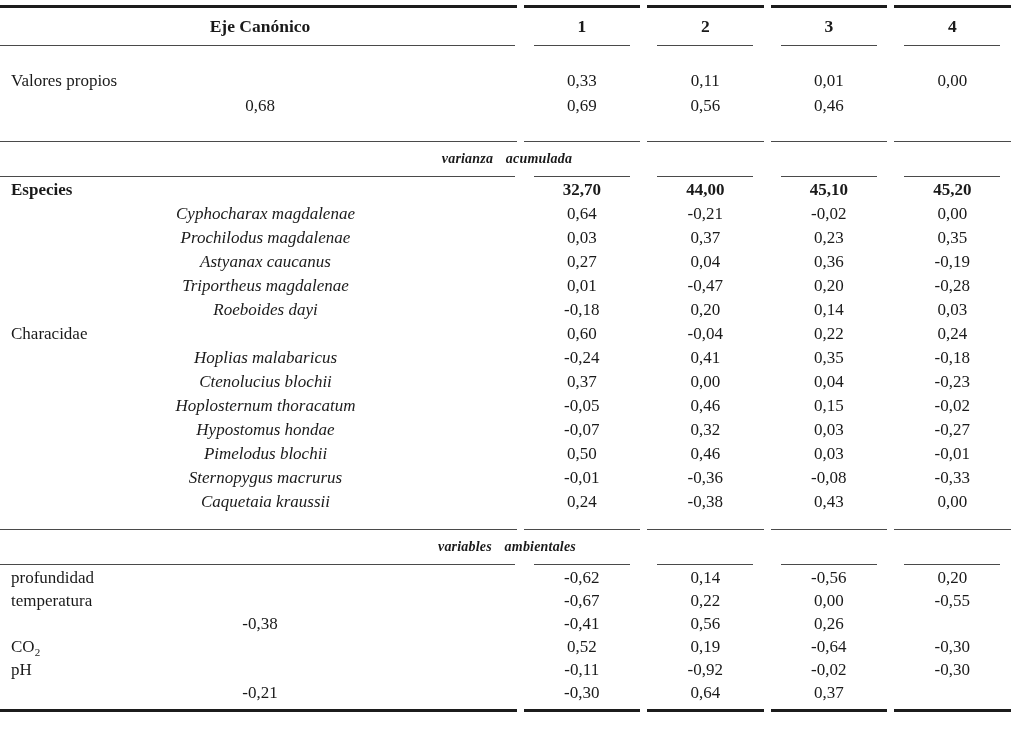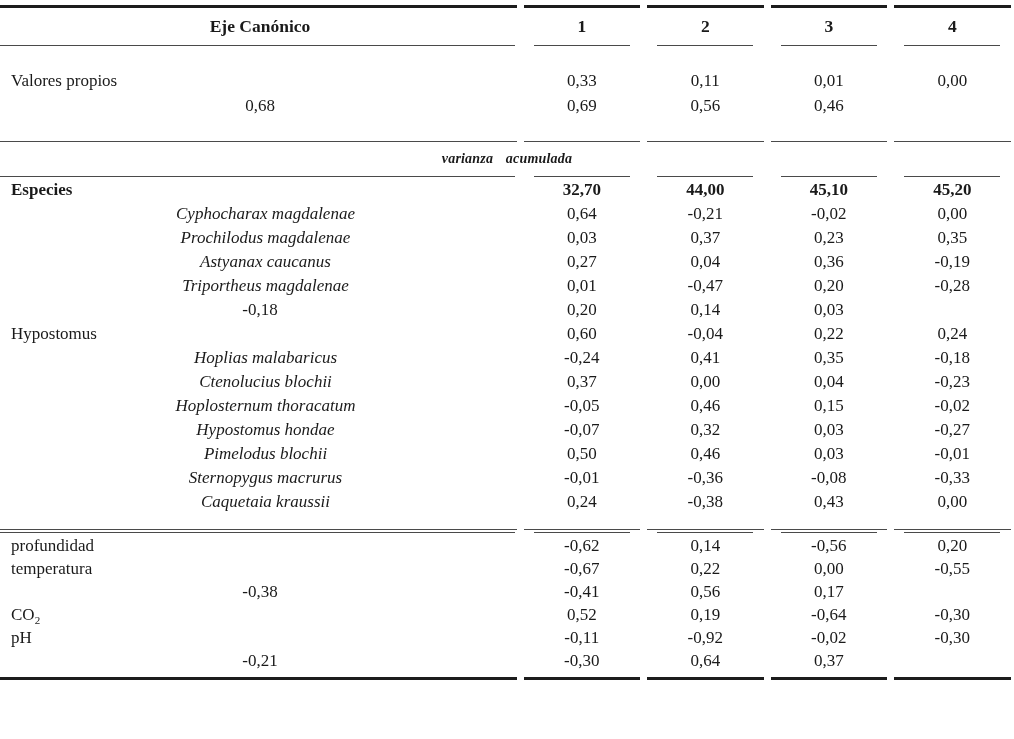--- a/index.html
+++ b/index.html
@@ -212,27 +212,28 @@
       <div class="cell num-cell">-0,19</div>
     </div>
     <div class="grid row italic">
       <div class="cell label-cell">Triportheus magdalenae</div>
       <div class="cell num-cell">0,01</div>
       <div class="cell num-cell">-0,47</div>
       <div class="cell num-cell">0,20</div>
       <div class="cell num-cell">-0,28</div>
     </div>
     <div class="grid row italic">
+      <div class="cell label-cell">Roeboides dayi</div>
       <div class="cell num-cell">-0,18</div>
       <div class="cell num-cell">0,20</div>
       <div class="cell num-cell">0,14</div>
       <div class="cell num-cell">0,03</div>
     </div>
     <div class="grid row">
-      <div class="cell label-cell">Hypostomus</div>
+      <div class="cell label-cell">Characidae</div>
       <div class="cell num-cell">0,60</div>
       <div class="cell num-cell">-0,04</div>
       <div class="cell num-cell">0,22</div>
       <div class="cell num-cell">0,24</div>
     </div>
     <div class="grid row italic">
       <div class="cell label-cell">Hoplias malabaricus</div>
       <div class="cell num-cell">-0,24</div>
       <div class="cell num-cell">0,41</div>
       <div class="cell num-cell">0,35</div>
@@ -293,20 +294,23 @@
         <div class="line num-line"></div>
       </div>
     <div class="cell">
         <div class="line num-line"></div>
       </div>
     <div class="cell">
         <div class="line num-line"></div>
       </div>
   </div>
 
+  <div class="section-title-row">
+    <span class="section-title">variables ambientales</span>
+  </div>
 
   <div class="grid rule-row short">
     <div class="cell">
         <div class="line label-line"></div>
       </div>
     <div class="cell">
         <div class="line num-line"></div>
       </div>
     <div class="cell">
         <div class="line num-line"></div>
@@ -331,21 +335,21 @@
       <div class="cell label-cell">temperatura</div>
       <div class="cell num-cell">-0,67</div>
       <div class="cell num-cell">0,22</div>
       <div class="cell num-cell">0,00</div>
       <div class="cell num-cell">-0,55</div>
     </div>
     <div class="grid row">
       <div class="cell num-cell">-0,38</div>
       <div class="cell num-cell">-0,41</div>
       <div class="cell num-cell">0,56</div>
-      <div class="cell num-cell">0,17</div>
+      <div class="cell num-cell">0,26</div>
     </div>
     <div class="grid row">
       <div class="cell label-cell"><span>CO</span><sub class="sx">2</sub></div>
       <div class="cell num-cell">0,52</div>
       <div class="cell num-cell">0,19</div>
       <div class="cell num-cell">-0,64</div>
       <div class="cell num-cell">-0,30</div>
     </div>
     <div class="grid row">
       <div class="cell label-cell">pH</div>

